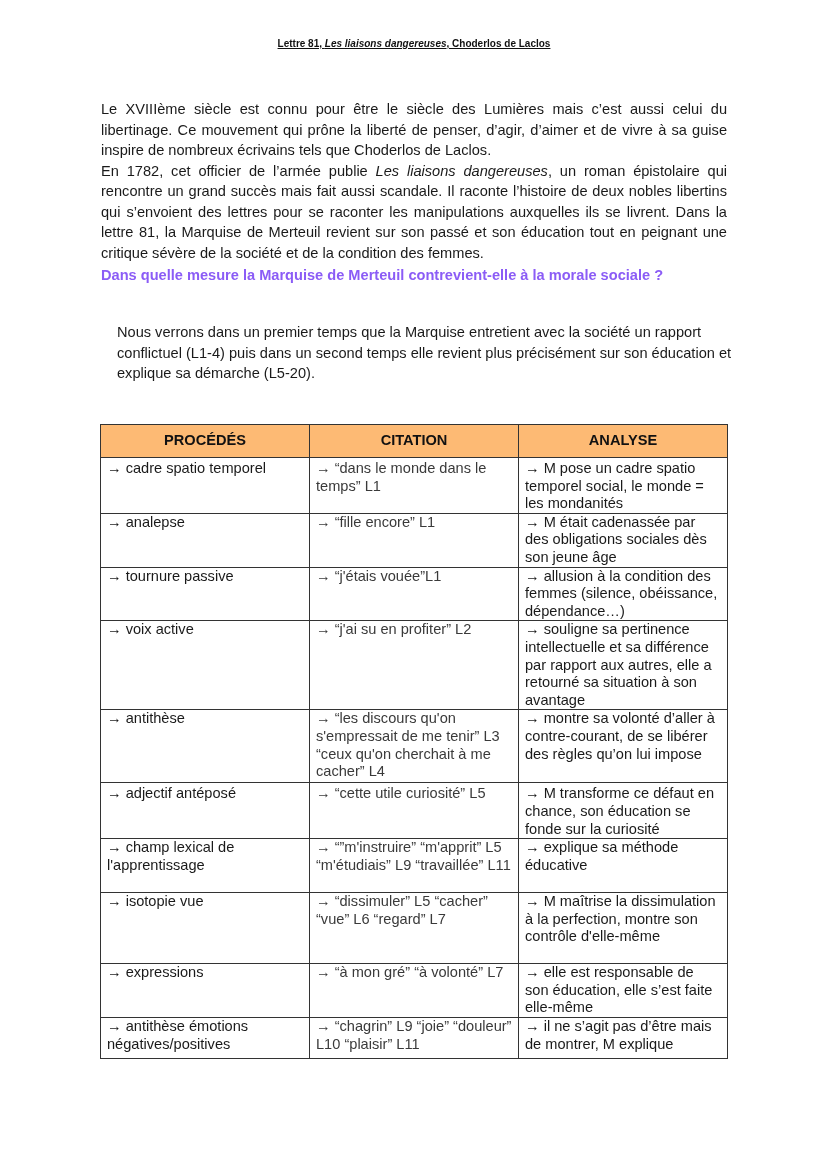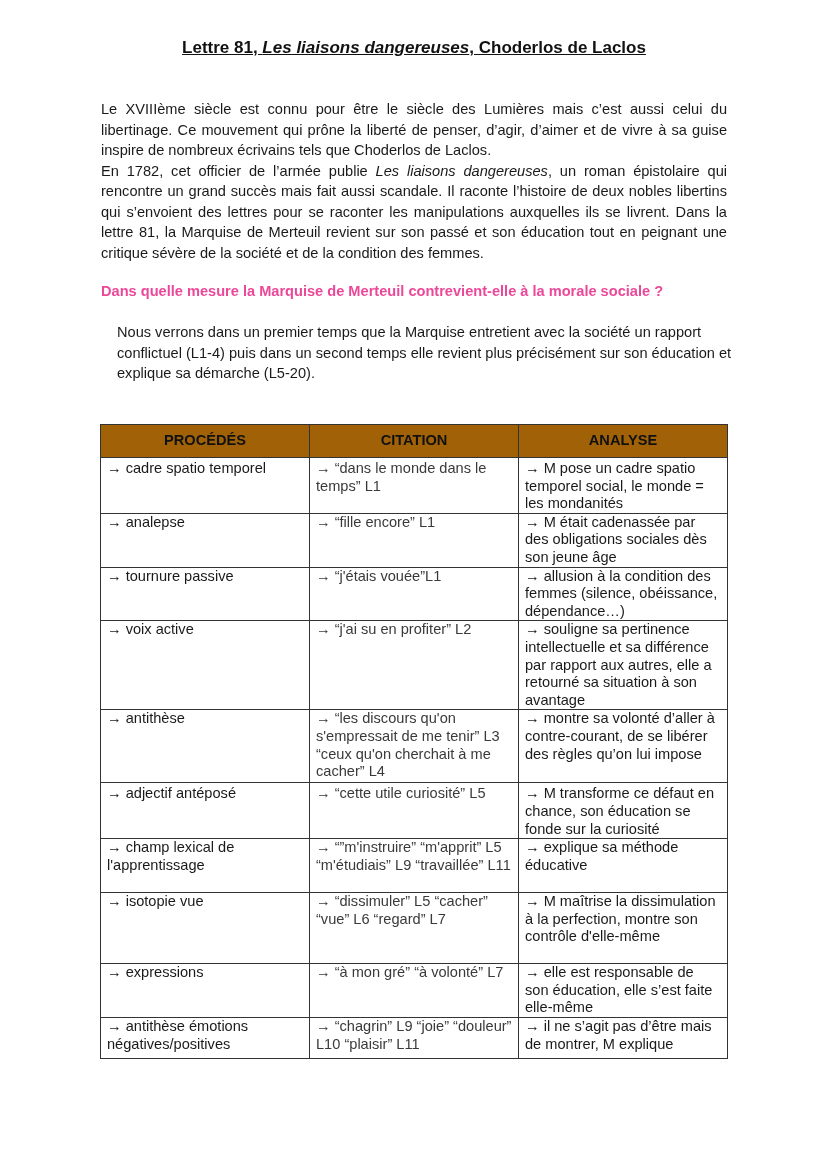--- a/index.html
+++ b/index.html
@@ -10,43 +10,43 @@
       font-family: "Liberation Sans", sans-serif;
       color: #1a1a1a;
       overflow: hidden;
     }
     .title {
       position: absolute;
       top: 38px;
       left: 0;
       width: 828px;
       text-align: center;
-      font-size: 17px;
+      font-size: 10px;
       font-weight: bold;
       text-decoration: underline;
       color: #111;
     }
     .title i { font-style: italic; }
     .intro {
       position: absolute;
       left: 101px;
       top: 99px;
       width: 626px;
       font-size: 14.6px;
       line-height: 20.5px;
       text-align: justify;
     }
     .intro p { margin: 0; }
     .question {
       position: absolute;
       left: 101px;
-      top: 283px;
+      top: 267px;
       font-size: 14.6px;
       font-weight: bold;
-      color: #ec4899;
+      color: #8b5cf6;
       text-align: right;
     }
     .plan {
       position: absolute;
       left: 117px;
       top: 322px;
       width: 630px;
       font-size: 14.6px;
       line-height: 20.5px;
     }
@@ -57,21 +57,21 @@
       width: 627px;
       border-collapse: collapse;
       font-size: 14.6px;
       line-height: 17.6px;
       table-layout: fixed;
     }
     table.analysis col.c1 { width: 209px; }
     table.analysis col.c2 { width: 209px; }
     table.analysis col.c3 { width: 209px; }
     table.analysis th {
-      background: #a16207;
+      background: #fdba74;
       border: 1.3px solid #333;
       font-weight: bold;
       font-size: 14.6px;
       height: 32px;
       padding: 0;
       text-align: center;
       color: #111;
     }
     table.analysis td {
       border-left: 1.3px solid #333;

